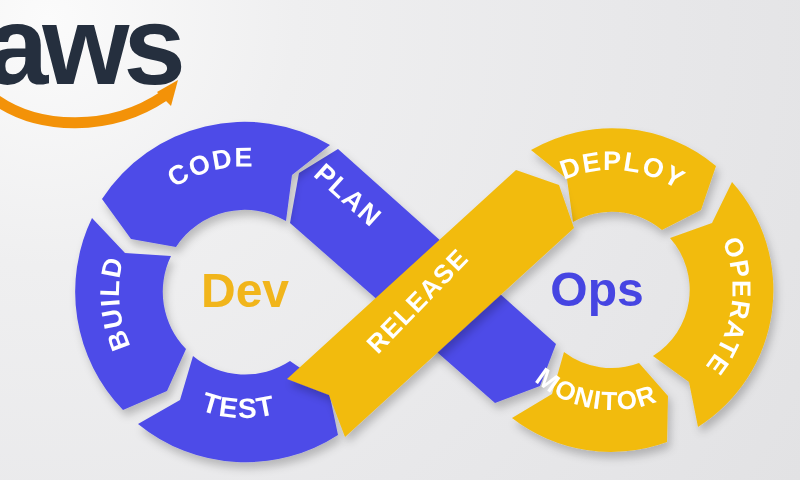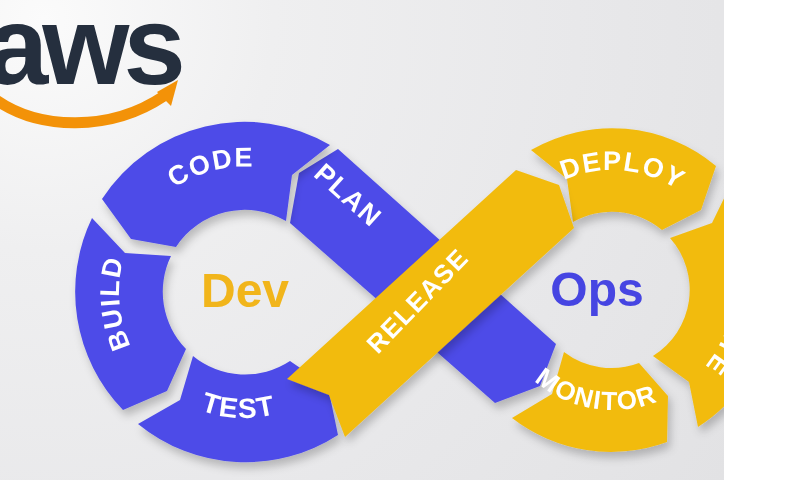--- a/index.html
+++ b/index.html
@@ -1,18 +1,18 @@
 <!DOCTYPE html>
 <html style="--c-blue: #4d4ce8; --c-yellow: #f2bb0d; --c-dev_text: #f1b51b; --c-ops_text: #4645e2; --c-label: #ffffff; --c-aws_text: #252f3e; --c-aws_swoosh: #f39208; --c-bg: #e8e8ea;"><head>
 <meta charset="utf-8">
 <style>
   html,body{margin:0;padding:0;}
   .stage{
     position:relative;
-    width:724px;height:480px;
+    width:800px;height:480px;
     overflow:hidden;
     background:radial-gradient(circle at 6% 4%, #fbfbfb 0%, #efeff0 28%, #e8e8ea 65%, #e2e2e4 100%);
     font-family:"Liberation Sans", sans-serif;
     text-decoration:underline;
   }
   svg{display:block;}
   .seg-blue{fill:var(--c-blue,#4d4ce8);}
   .seg-yellow{fill:var(--c-yellow,#f2bb0d);}
   .piece{filter:url(#pieceShadow);}
   .seg-label{

